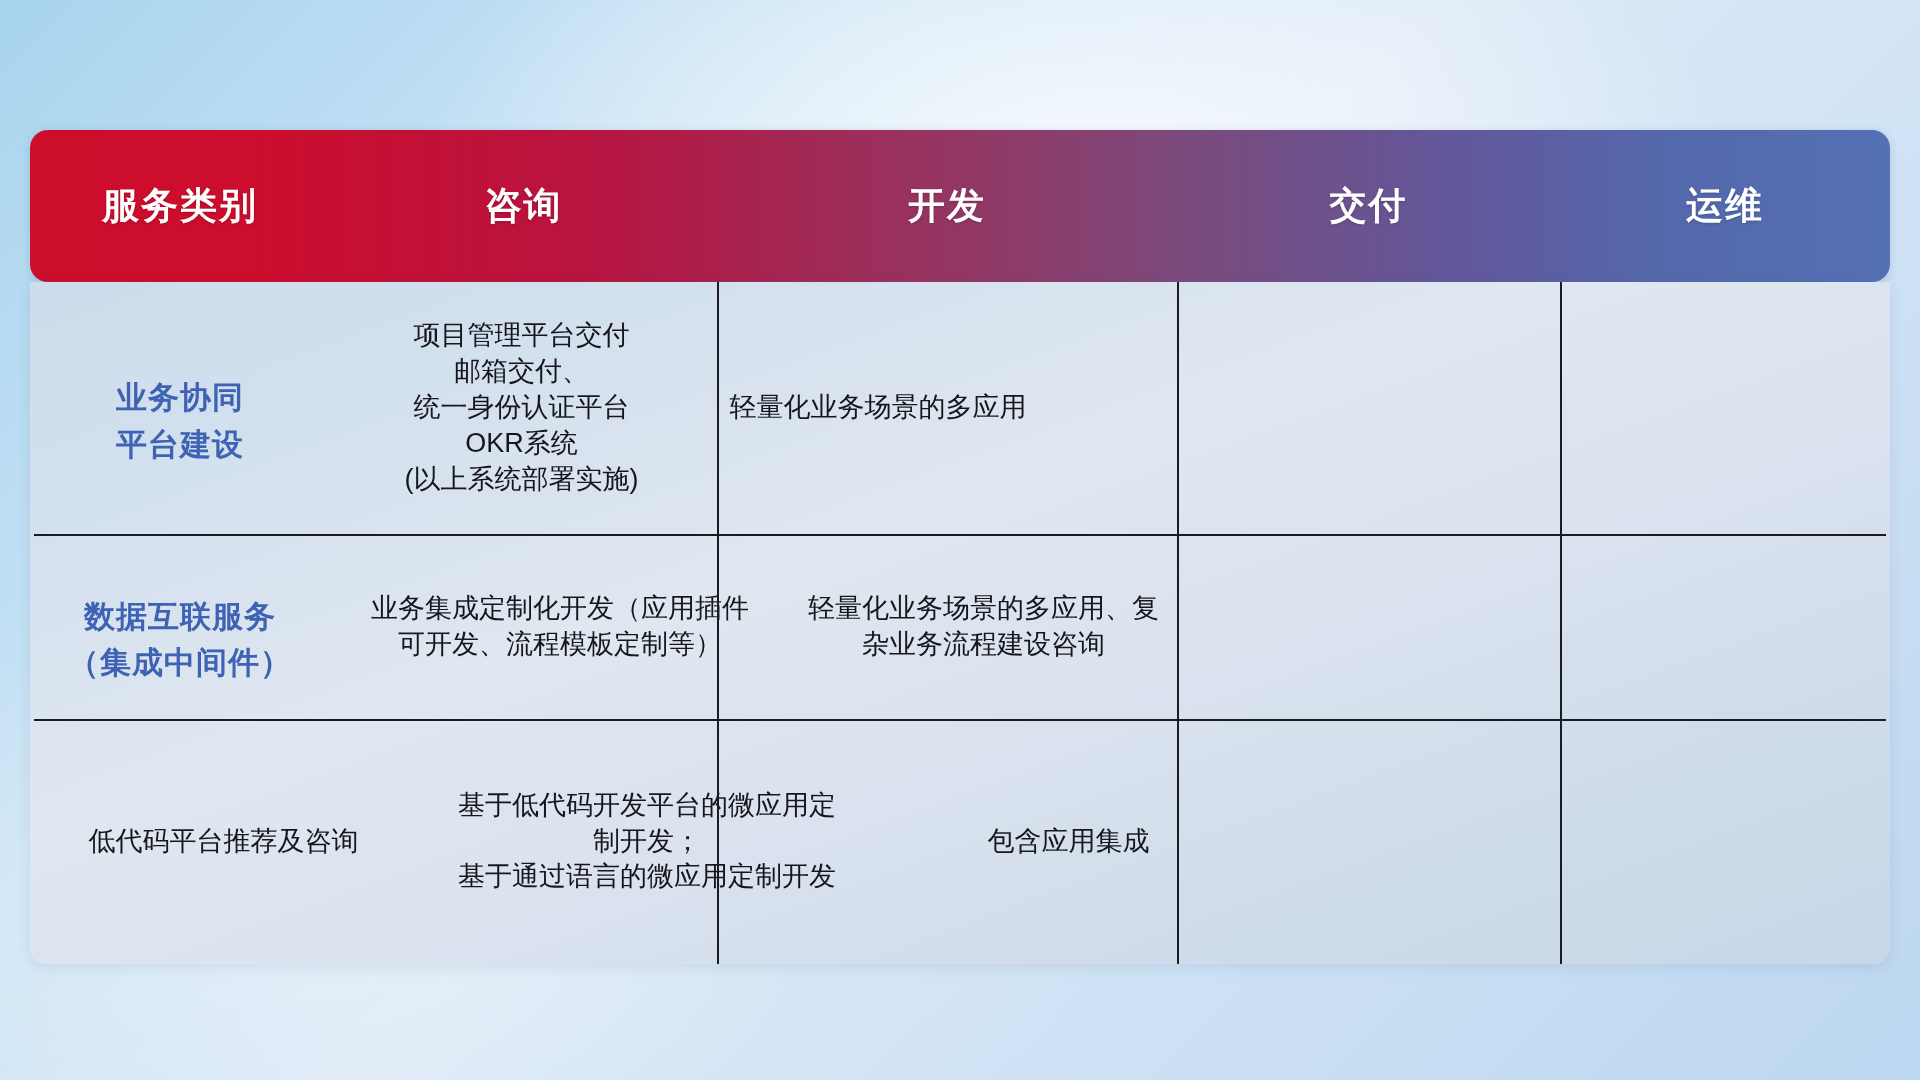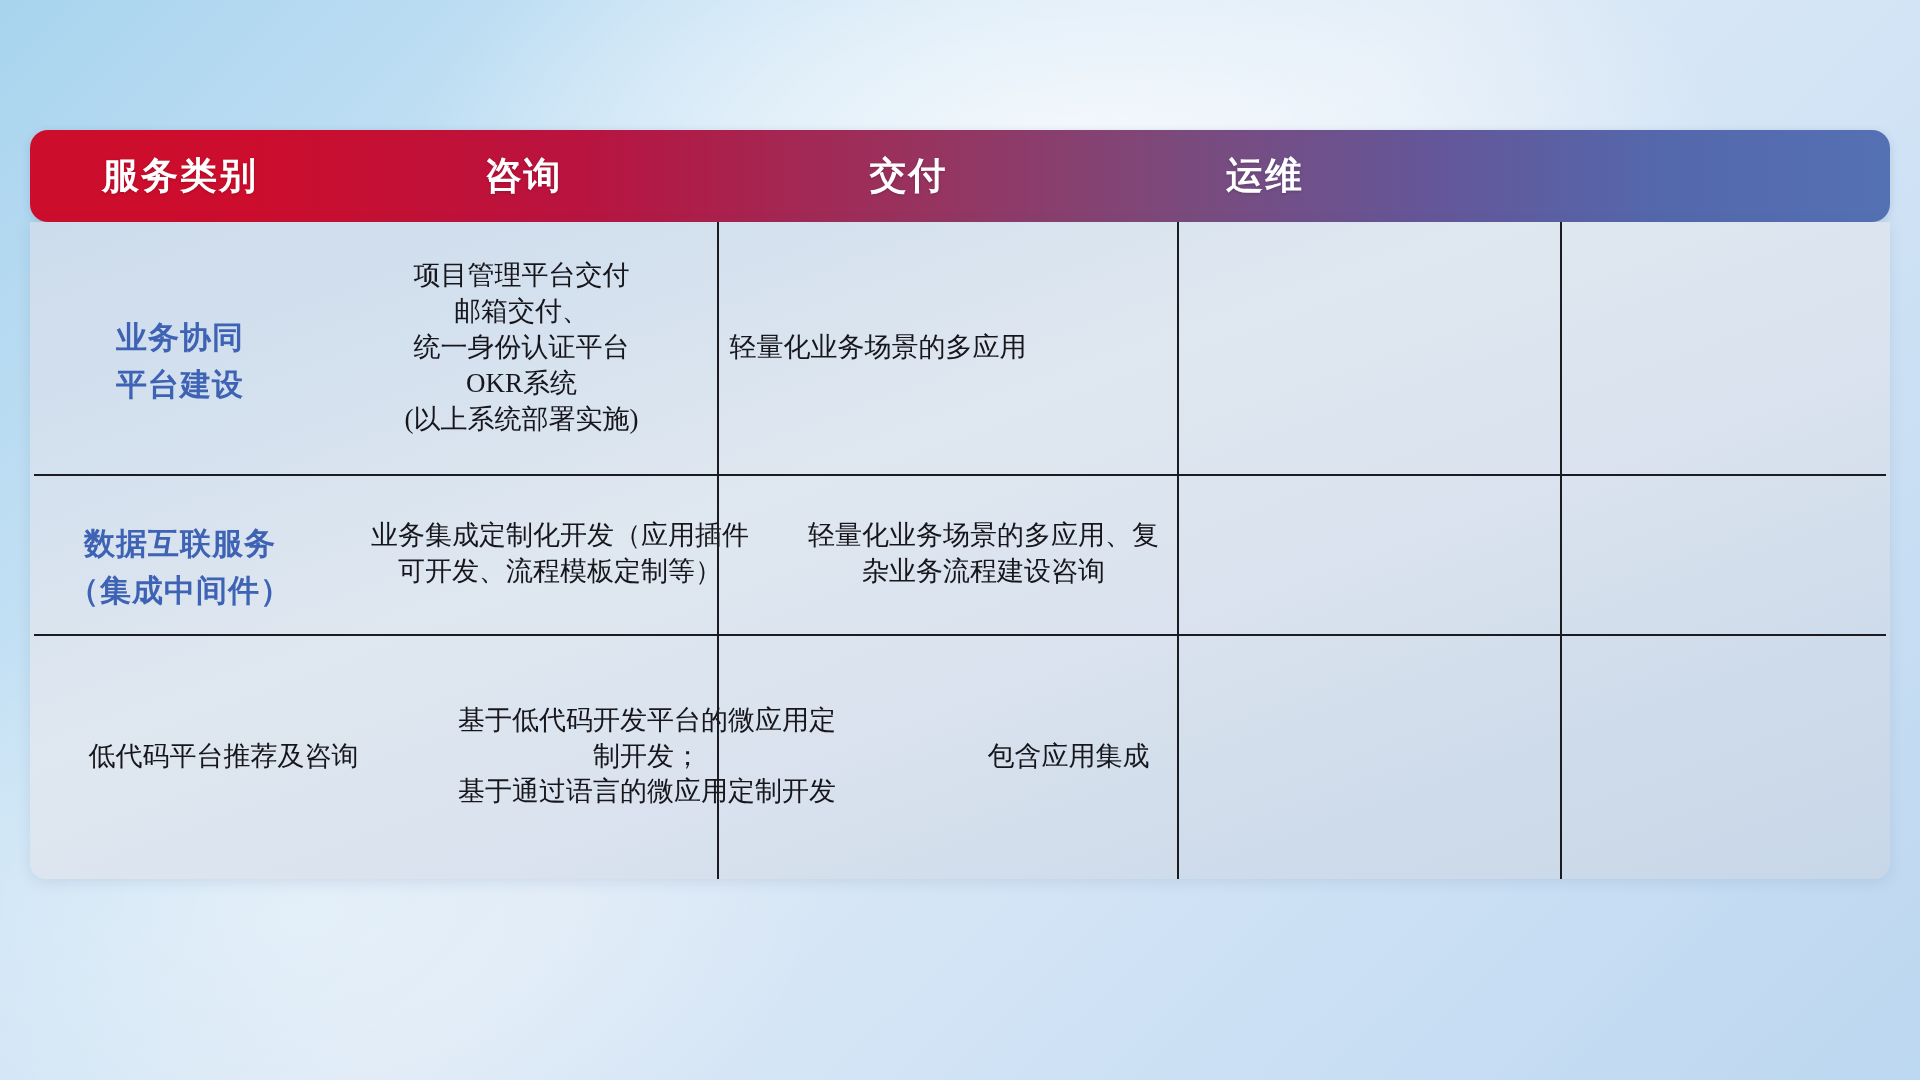--- a/index.html
+++ b/index.html
@@ -34,21 +34,21 @@
   .table-wrap {
     position: absolute;
     left: 30px;
     top: 130px;
     width: 1860px;
   }
 
   
   .thead {
     display: flex;
-    height: 92px;
+    height: 152px;
     border-radius: 18px;
     background: linear-gradient(90deg,
         #cd0d2c 0%,
         #cc0d2d 12%,
         #b81440 30%,
         #97335f 48%,
         #7b4a7c 62%,
         #63579a 76%,
         #5468ac 88%,
         #5471b3 100%);
@@ -125,36 +125,37 @@
   }
 
   
   .c0 { width: 300px; flex: 0 0 300px; }
   .c1 { width: 387px; flex: 0 0 387px; }
   .c2 { width: 460px; flex: 0 0 460px; }
   .c3 { width: 383px; flex: 0 0 383px; }
   .c4 { width: 330px; flex: 0 0 330px; }
 
   .r0 { height: 252px; }
-  .r1 { height: 160px; }
+  .r1 { height: 185px; }
   .r2 { height: 245px; }
 
-  .pre { white-space: pre-line; font-family: Liberation Serif, serif; }
+  .pre { white-space: pre-line; }
 </style>
 </head>
 <body>
 
 <div class="bg-bloom"></div>
 <div class="bg-bloom2"></div>
 
 <div class="table-wrap">
 
   <div class="thead">
     <div class="th c0">服务类别</div>
     <div class="th c1">咨询</div>
+    <div class="th c2">开发</div>
     <div class="th c3">交付</div>
     <div class="th c4">运维</div>
   </div>
 
   <div class="tbody">
 
     <div class="tr r0">
       <div class="td c0 td-cat pre">业务协同
 平台建设</div>
       <div class="td c3 pre">项目管理平台交付

